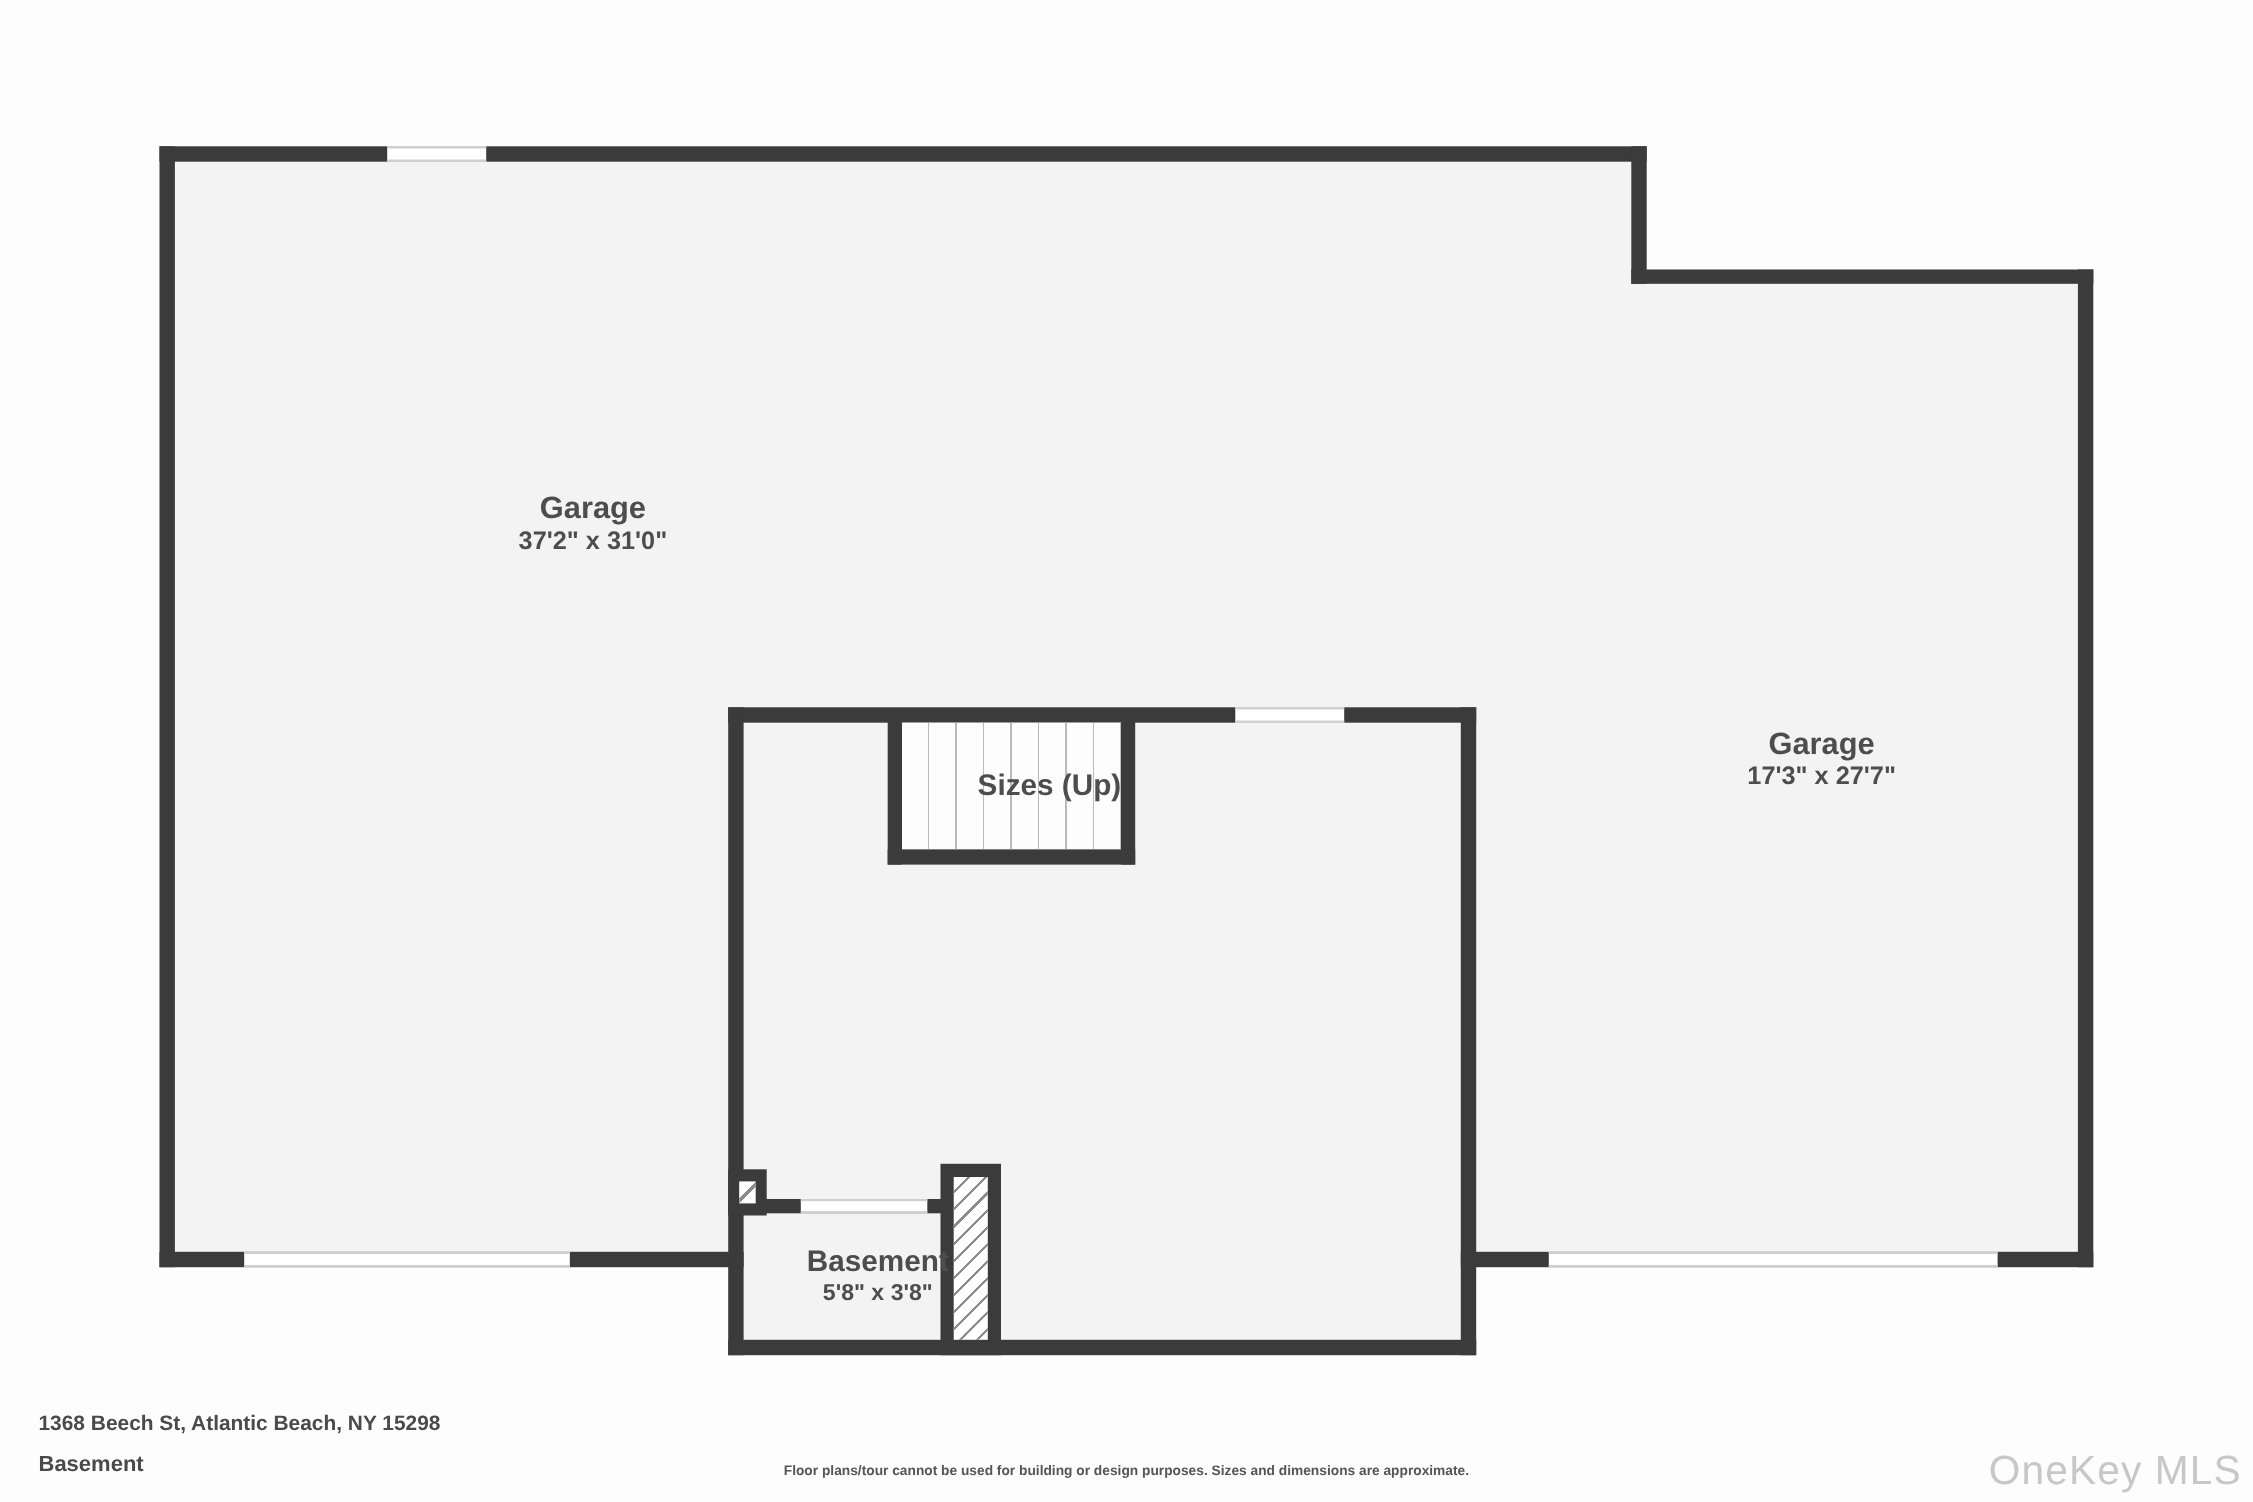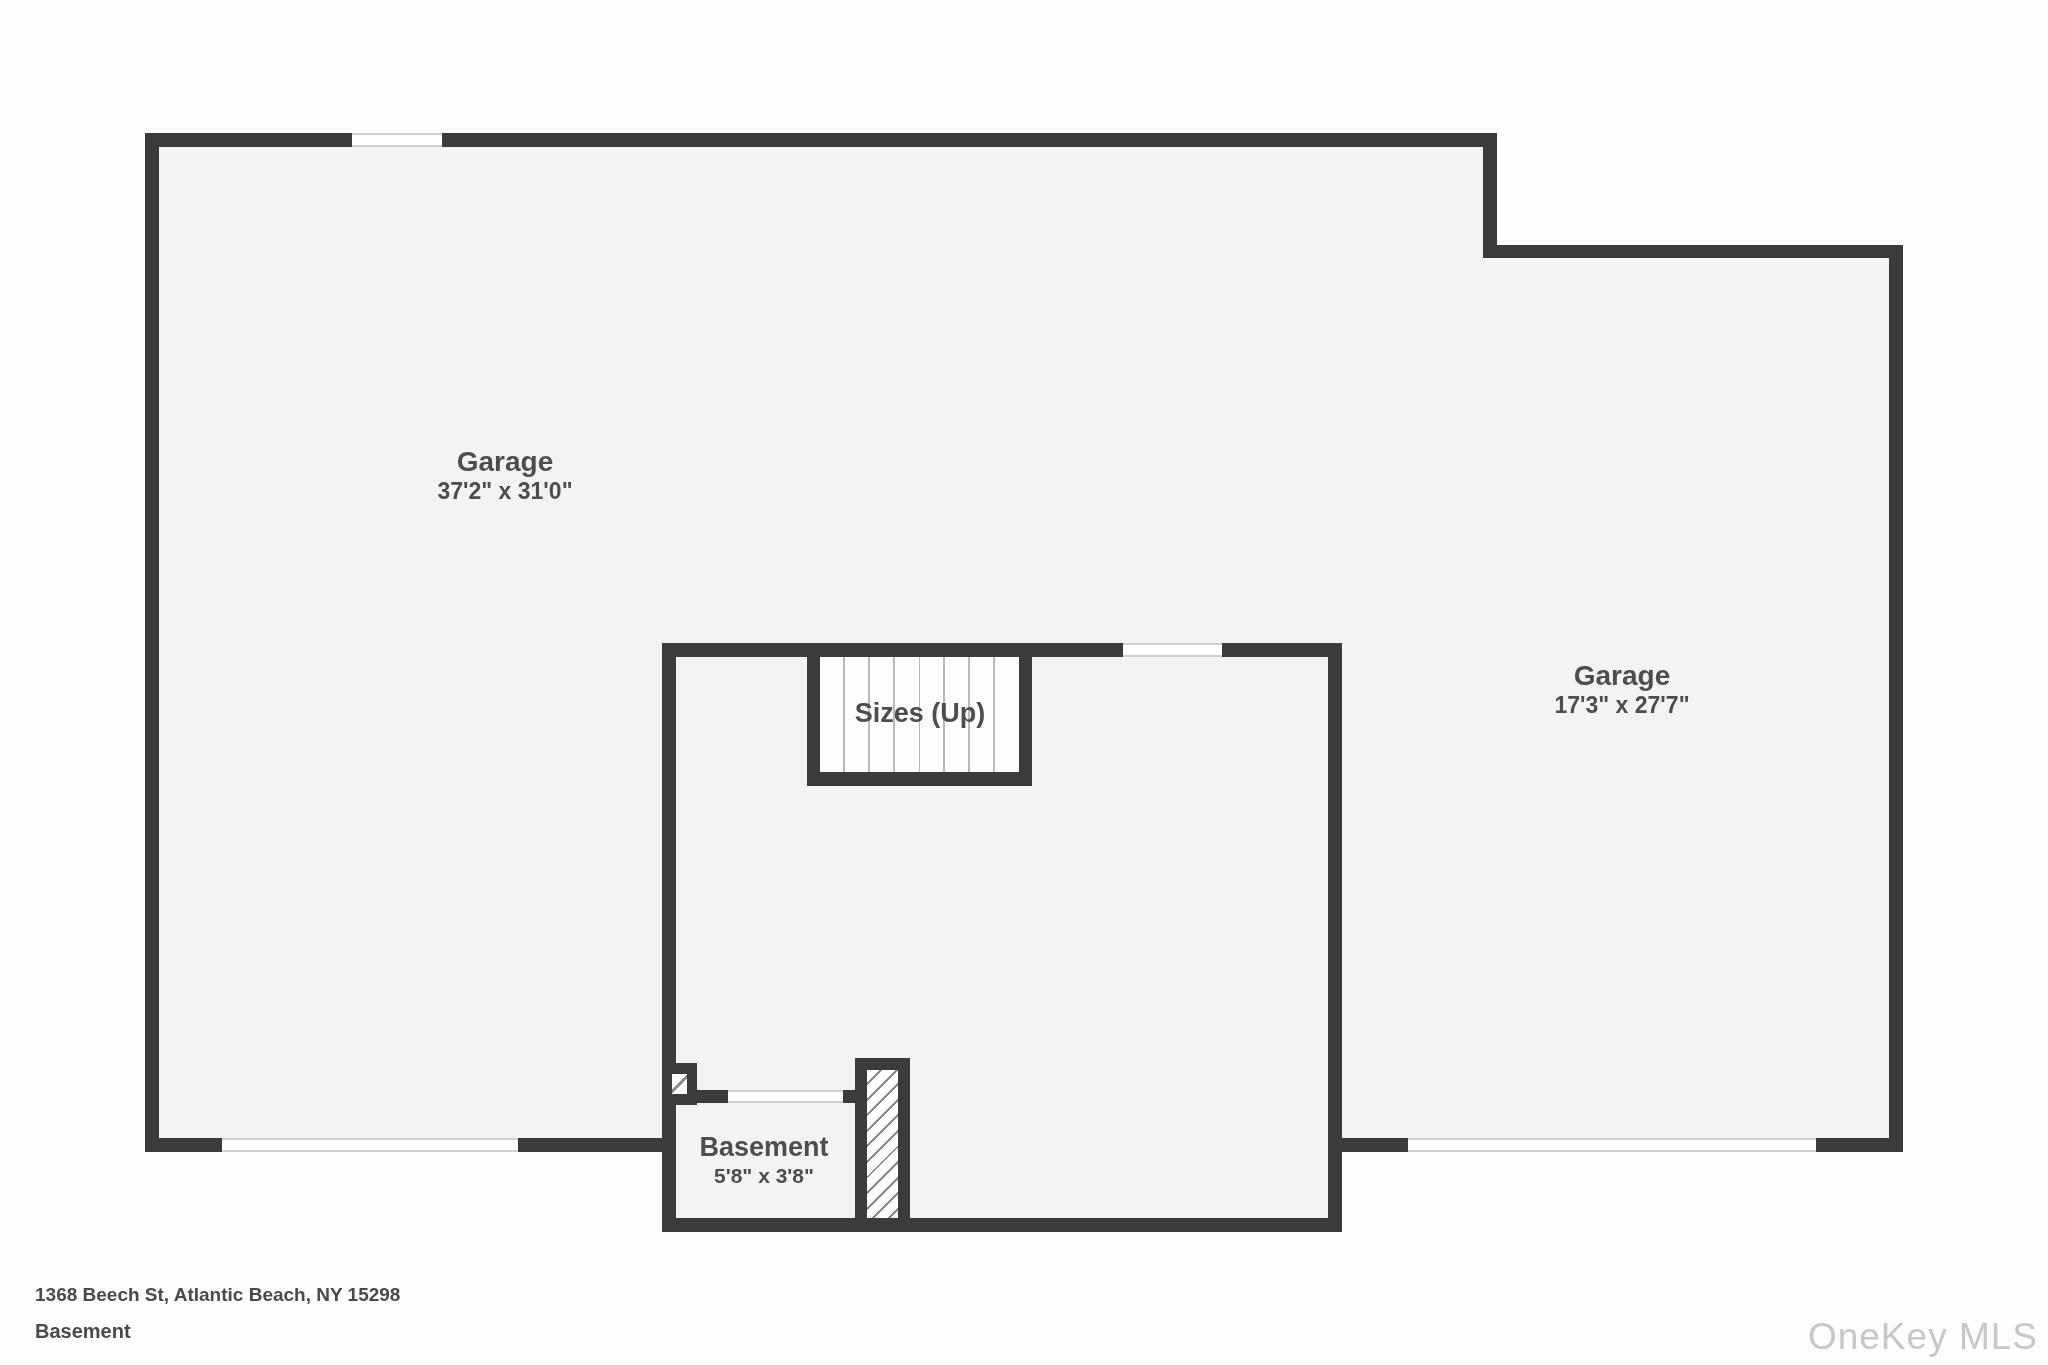--- a/index.html
+++ b/index.html
@@ -46,21 +46,21 @@
     position:absolute;background-color:#ffffff;
     background-image:linear-gradient(135deg,
       transparent 0%, transparent 44%,
       #8b8b8b 44%, #8b8b8b 56%,
       transparent 56%, transparent 100%);
   }
 
   
   .room-label{
     position:absolute;transform:translate(-50%,-50%);
-    text-align:center;color:#4d4d4d;white-space:nowrap;
+    text-align:center;color:#4d4d4d;white-space:nowrap;margin-left:34px;
   }
   .room-name{font-size:28px;font-weight:bold;line-height:1.15;}
   .room-name.small{font-size:27px;}
   .room-dims{font-size:23px;font-weight:bold;line-height:1.2;}
   .room-dims.small{font-size:21px;}
 
   
   .address{
     position:absolute;left:35px;top:1284px;
     font-size:19px;font-weight:bold;color:#4a4a4a;
@@ -134,15 +134,16 @@
     <div class="room-name small">Sizes (Up)</div>
   </div>
 
   <div class="room-label" style="left:764px;top:1160px;">
     <div class="room-name small">Basement</div>
     <div class="room-dims small">5'8" x 3'8"</div>
   </div>
 
   <div class="address">1368 Beech St, Atlantic Beach, NY 15298</div>
   <div class="floor-name">Basement</div>
+  <div class="disclaimer">Floor plans/tour cannot be used for building or design purposes. Sizes and dimensions are approximate.</div>
   <div class="watermark">OneKey MLS</div>
 
 </div>
 
 </body></html>

